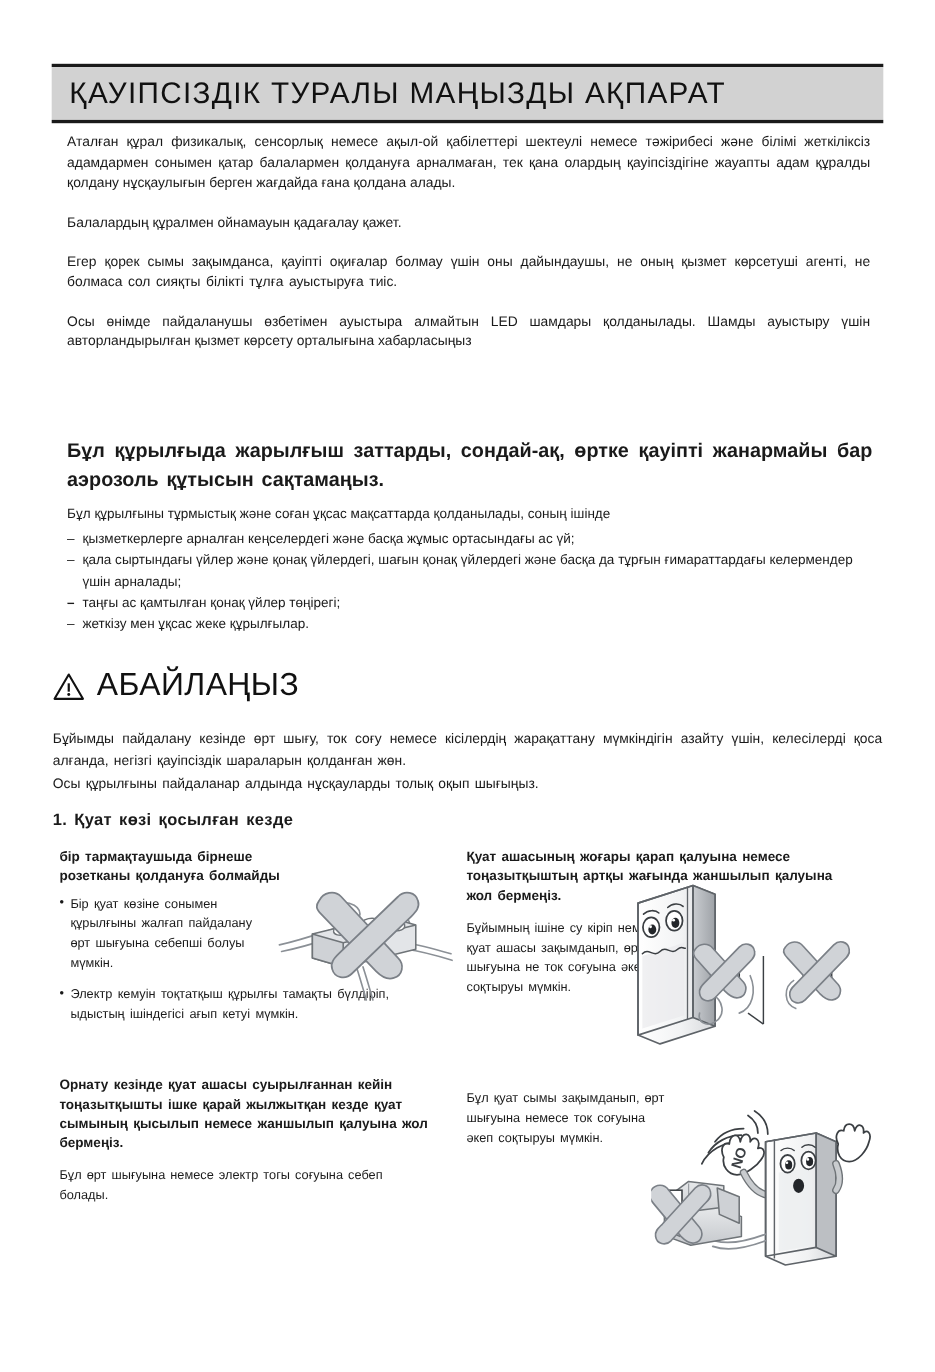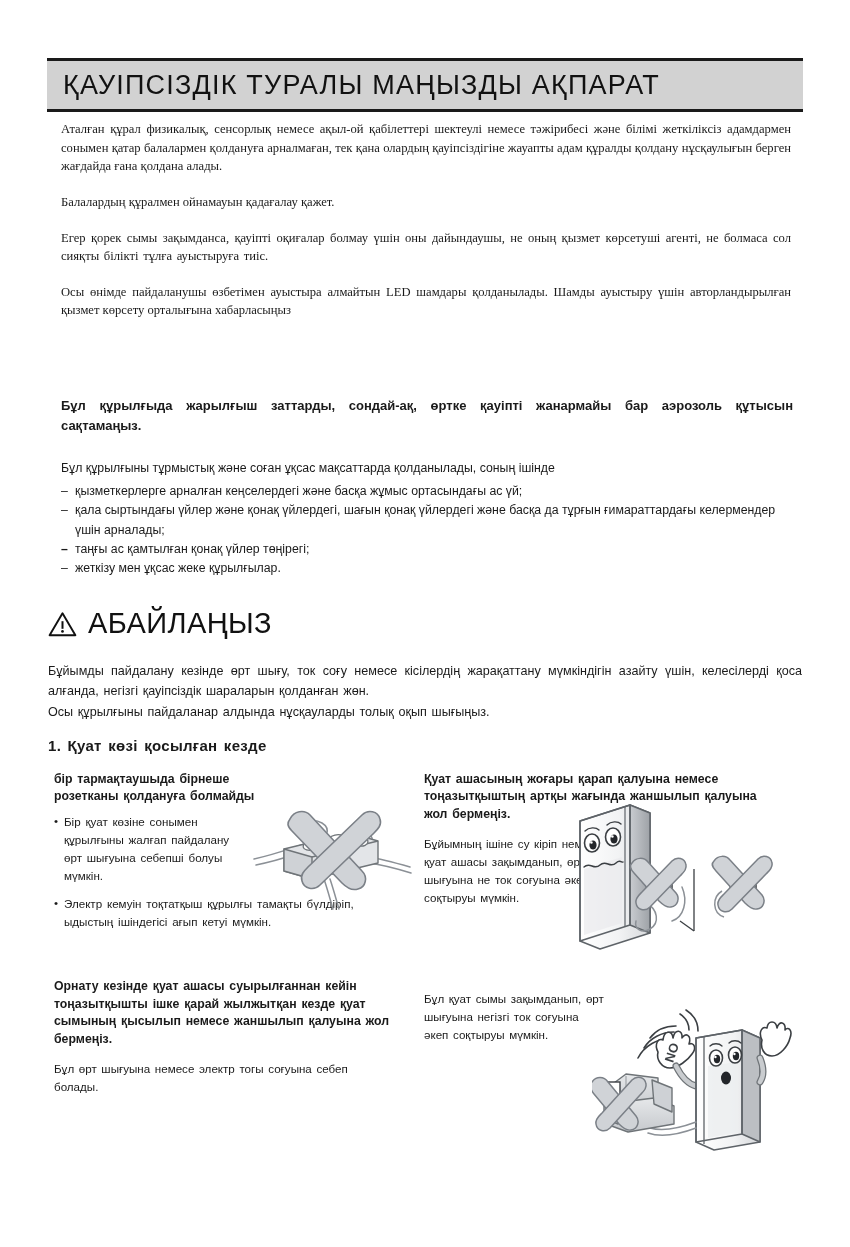--- a/index.html
+++ b/index.html
@@ -51,47 +51,46 @@
     background: #1a1a1a;
     width: 100%;
   }
 
   
   .intro {
     position: absolute;
     left: 61px;
     top: 120px;
     width: 730px;
-    font-family: Liberation Serif, serif;
   }
   .intro p {
     margin: 0 0 17px 0;
     font-size: 12.6px;
     line-height: 1.48;
     text-align: justify;
     text-justify: inter-word;
   }
   .intro p.loose {
     word-spacing: 1.5px;
   }
 
   
   .notice {
     position: absolute;
     left: 61px;
     top: 396px;
     width: 732px;
   }
   .notice-head {
-    font-size: 13px;
+    font-size: 18px;
     font-weight: bold;
     line-height: 1.5;
     text-align: justify;
     text-justify: inter-word;
-    margin: 0 0 24px 0;
+    margin: 0 0 8px 0;
     word-spacing: 2px;
   }
   .notice-lead {
     font-size: 12.3px;
     line-height: 1.55;
     margin: 0 0 4px 0;
   }
   .dashlist {
     margin: 0;
     padding: 0;
@@ -398,21 +397,21 @@
     </div>
 
     <div class="row row2" style="margin-top:47px;">
 
       <div class="col">
         <p class="col-head" style="max-width:350px;">Орнату кезінде қуат ашасы суырылғаннан кейін тоңазытқышты ішке қарай жылжытқан кезде қуат сымының қысылып немесе жаншылып қалуына жол бермеңіз.</p>
         <p class="col-body" style="max-width:340px;">Бұл өрт шығуына немесе электр тогы соғуына себеп болады.</p>
       </div>
 
       <div class="col">
-        <p class="col-body" style="max-width:182px;">Бұл қуат сымы зақымданып, өрт шығуына негізгі ток соғуына әкеп соқтыруы мүмкін.</p>
+        <p class="col-body" style="max-width:182px;">Бұл қуат сымы зақымданып, өрт шығуына немесе ток соғуына әкеп соқтыруы мүмкін.</p>
 
         <div class="art art-sofa">
           <svg width="200" height="165" viewBox="0 0 200 165">
             <defs>
               <linearGradient id="fg2Body" x1="0" y1="0" x2="1" y2="0">
                 <stop offset="0%" stop-color="#ffffff"></stop>
                 <stop offset="60%" stop-color="#f1f2f3"></stop>
                 <stop offset="100%" stop-color="#d4d6d9"></stop>
               </linearGradient>
               <linearGradient id="sofaG" x1="0" y1="0" x2="0" y2="1">

